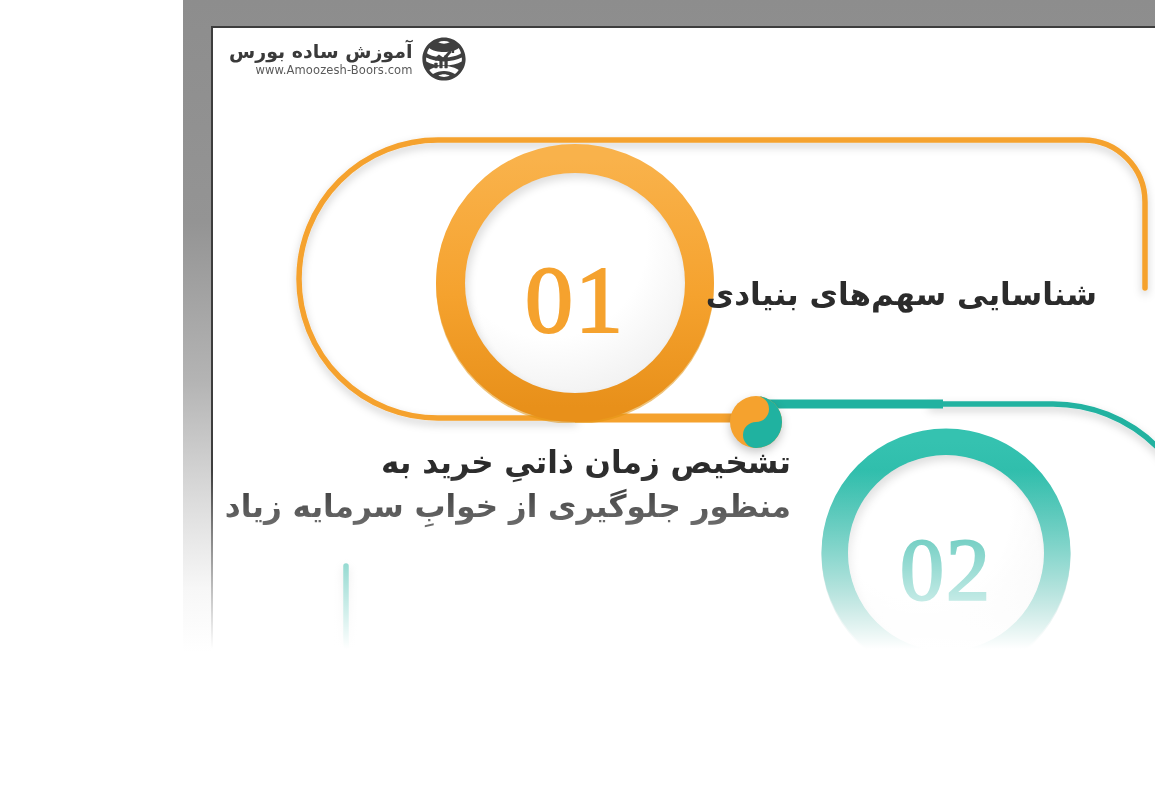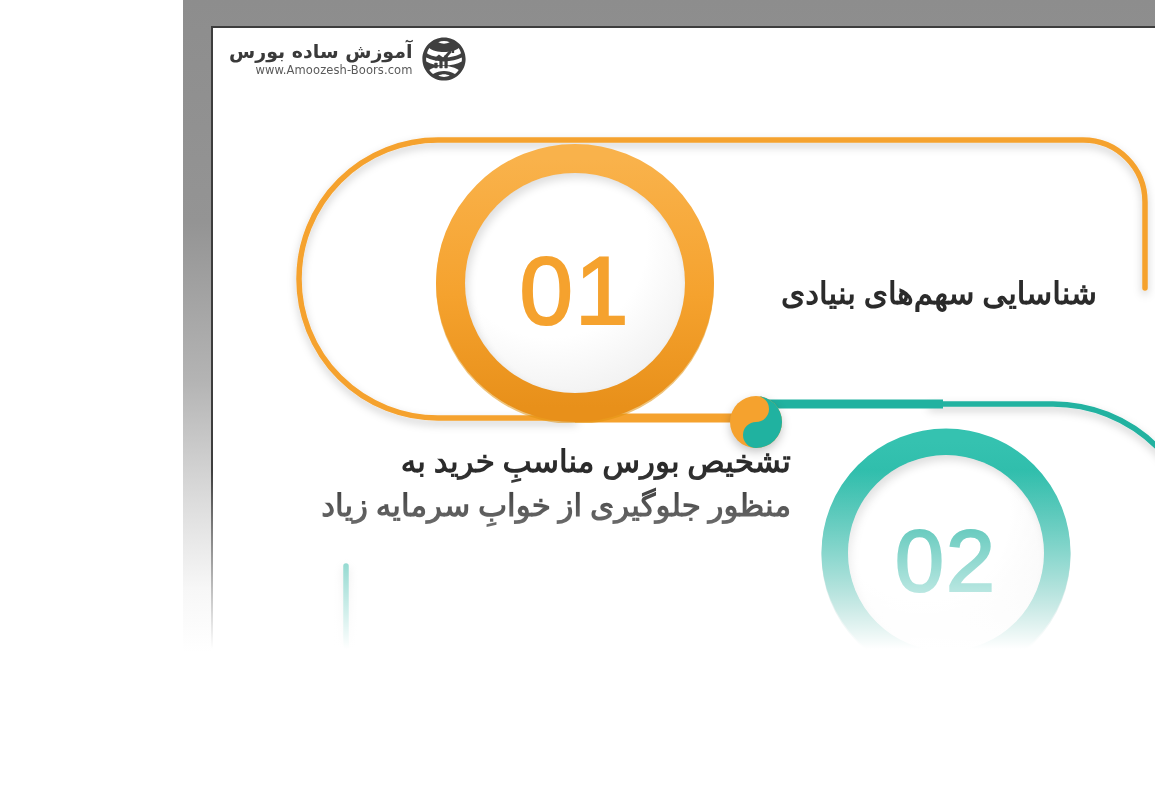--- a/index.html
+++ b/index.html
@@ -76,32 +76,32 @@
     letter-spacing: 0.1px;
     direction: ltr;
     margin-top: 1px;
     font-family: "DejaVu Sans", "Liberation Sans", sans-serif;
   }
 
   
   .circle-wrap { position: absolute; }
   .num {
     position: absolute;
-    left: 0; top: 8px;
+    left: 0; top: 16px;
     width: 100%; height: 100%;
     display: flex;
     align-items: center;
     justify-content: center;
     font-size: 96px;
     font-weight: 400;
     letter-spacing: 2px;
     direction: ltr;
     -webkit-text-stroke: 2.2px currentColor;
     color: transparent;
-    font-family: Liberation Sans, sans-serif;
+    font-family: Liberation Serif, serif;
   }
 
   
   #circle-01 { left: 252px; top: 143px; width: 280px; height: 280px; }
   #circle-01 .ring-inner {
     position: absolute;
     left: 30px; top: 30px;
     width: 220px; height: 220px;
     border-radius: 50%;
     background: radial-gradient(circle at 38% 30%, #ffffff 48%, #f2f2f2 78%, #e4e4e4 100%);
@@ -135,21 +135,21 @@
     direction: rtl;
     text-align: right;
     color: #2b2b2b;
     font-weight: 700;
     font-size: 31px;
     line-height: 1.42;
     letter-spacing: -0.3px;
   }
   #text-01 { right: 58px; top: 272px; width: 570px; }
   #text-02 { left: 38px;  top: 440px; width: 570px; text-align: right; }
-  .txt .line { display: block; white-space: nowrap; font-family: Liberation Serif, serif; }
+  .txt .line { display: block; white-space: nowrap; }
 </style>
 </head>
 <body>
 
 <div id="page">
 
   <div class="frame-bg"></div>
   <div class="frame-inner"></div>
 
   <svg class="paths" viewBox="0 0 1155 795">
@@ -229,19 +229,19 @@
   <svg id="junction" viewBox="0 0 54 54">
     <circle cx="27" cy="27" r="26" fill="#F5A22E"></circle>
     <path d="M27 1 a26 26 0 0 1 0 52 a13 13 0 0 1 0 -26 a13 13 0 0 0 0 -26 z" fill="#20B2A0"></path>
   </svg>
 
   <div class="txt" id="text-01">
     <span class="line">شناسایی سهم‌های بنیادی</span>
   </div>
 
   <div class="txt" id="text-02">
-    <span class="line">تشخیص بورس مناسبِ خرید به</span>
+    <span class="line">تشخیص زمان ذاتیِ خرید به</span>
     <span class="line">منظور جلوگیری از خوابِ سرمایه زیاد</span>
   </div>
 
   <div class="frame-inner-fade"></div>
 
 </div>
 
 </body></html>

